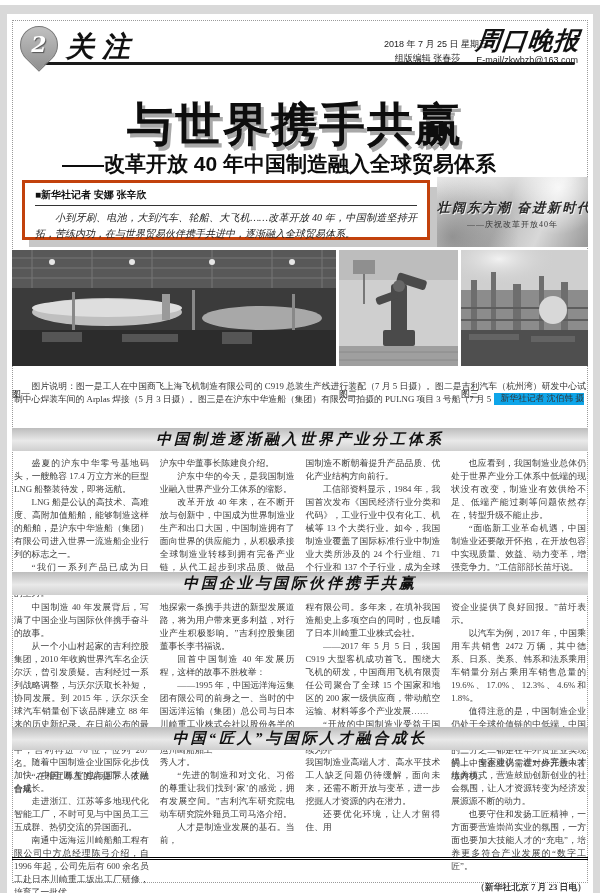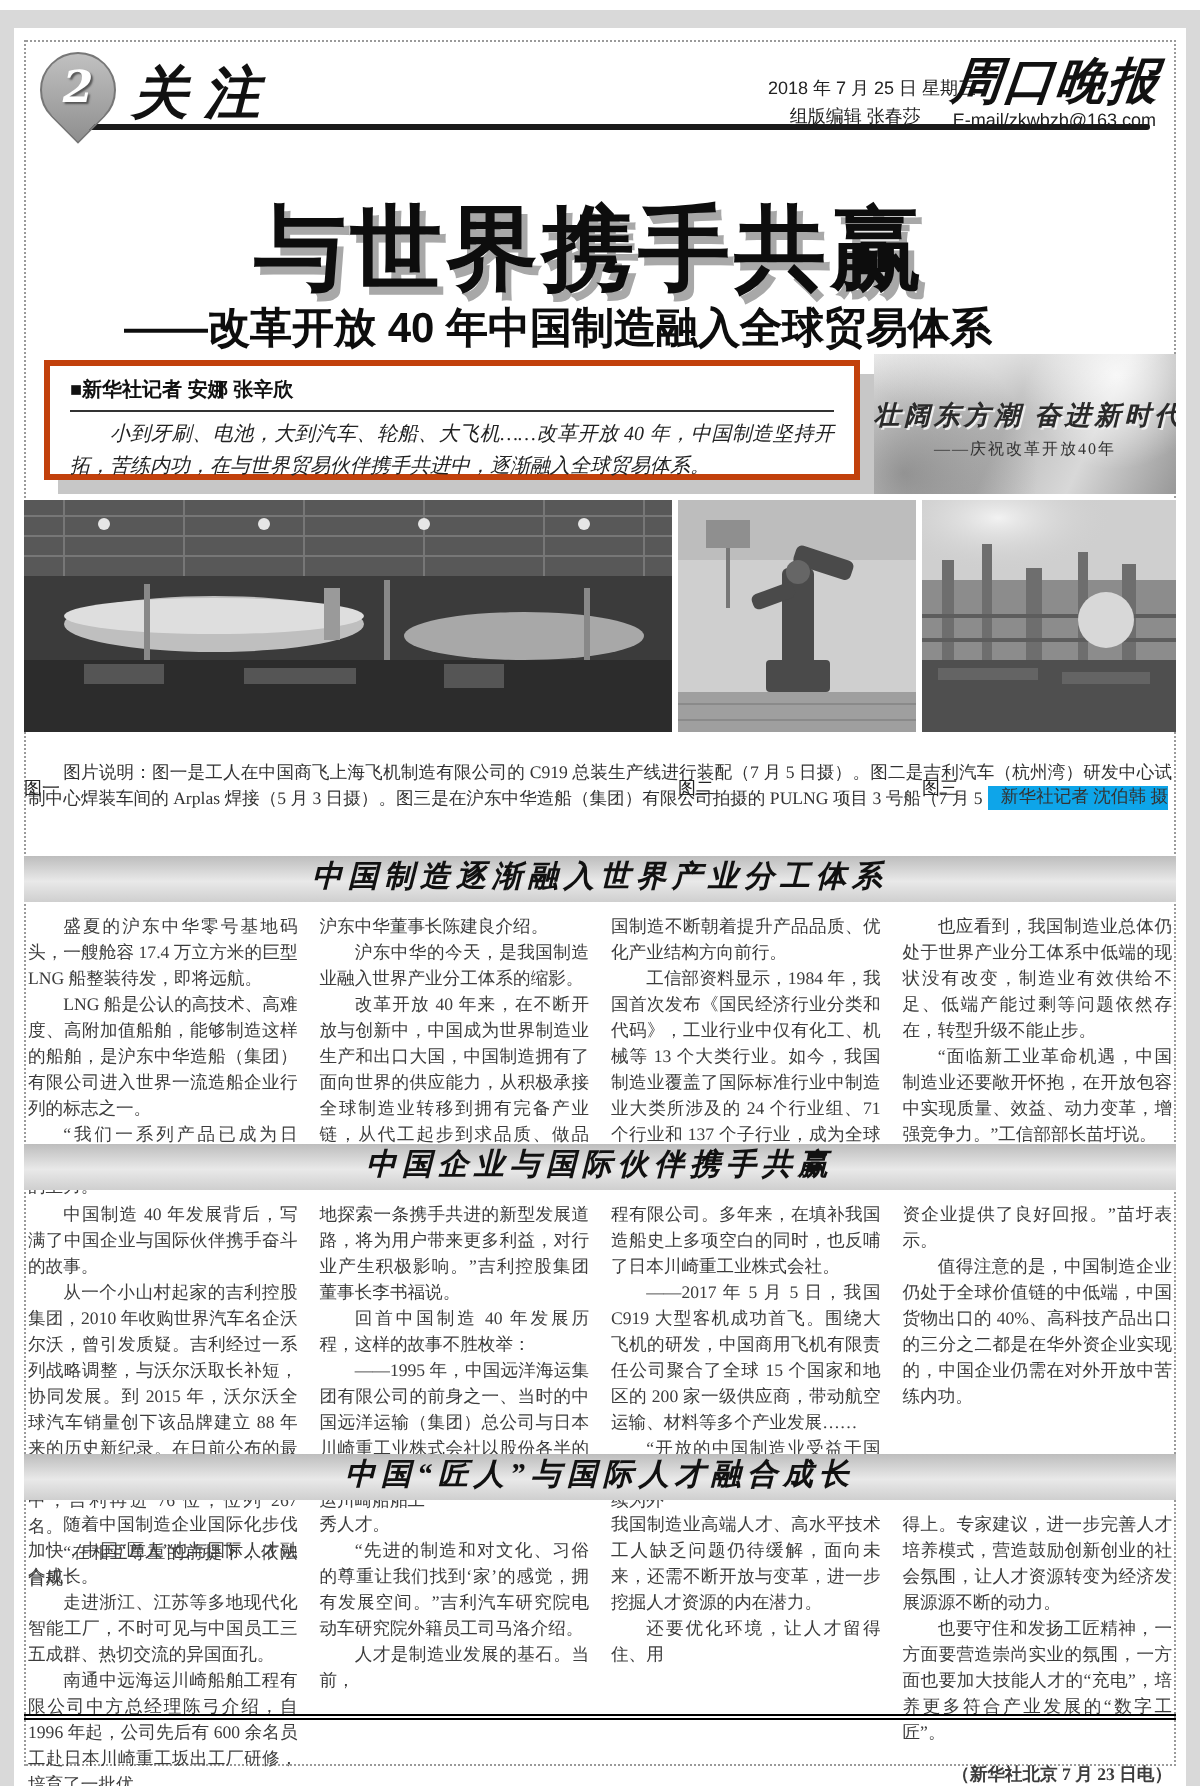--- a/index.html
+++ b/index.html
@@ -298,20 +298,21 @@
       <p>回首中国制造 40 年发展历程，这样的故事不胜枚举：</p>
       <p>——1995 年，中国远洋海运集团有限公司的前身之一、当时的中国远洋运输（集团）总公司与日本川崎重工业株式会社以股份各半的形式，在荒滩之上建起南通中远海运川崎船舶工</p>
     </div>
     <div class="col">
       <p class="cont">程有限公司。多年来，在填补我国造船史上多项空白的同时，也反哺了日本川崎重工业株式会社。</p>
       <p>——2017 年 5 月 5 日，我国 C919 大型客机成功首飞。围绕大飞机的研发，中国商用飞机有限责任公司聚合了全球 15 个国家和地区的 200 家一级供应商，带动航空运输、材料等多个产业发展……</p>
       <p>“开放的中国制造业受益于国外资本、技术和人才的投入，也持续为外</p>
     </div>
     <div class="col">
       <p class="cont">资企业提供了良好回报。”苗圩表示。</p>
+      <p>以汽车为例，2017 年，中国乘用车共销售 2472 万辆，其中德系、日系、美系、韩系和法系乘用车销量分别占乘用车销售总量的 19.6%、17.0%、12.3%、4.6%和 1.8%。</p>
       <p>值得注意的是，中国制造企业仍处于全球价值链的中低端，中国货物出口的 40%、高科技产品出口的三分之二都是在华外资企业实现的，中国企业仍需在对外开放中苦练内功。</p>
     </div>
   </div>
 </div>
 
 <div class="section" id="section-3">
   <div class="section-bar">中国“匠人”与国际人才融合成长</div>
   <div class="cols">
     <div class="col">
       <p>随着中国制造企业国际化步伐加快，中国“匠人”也与国际人才融合成长。</p>

